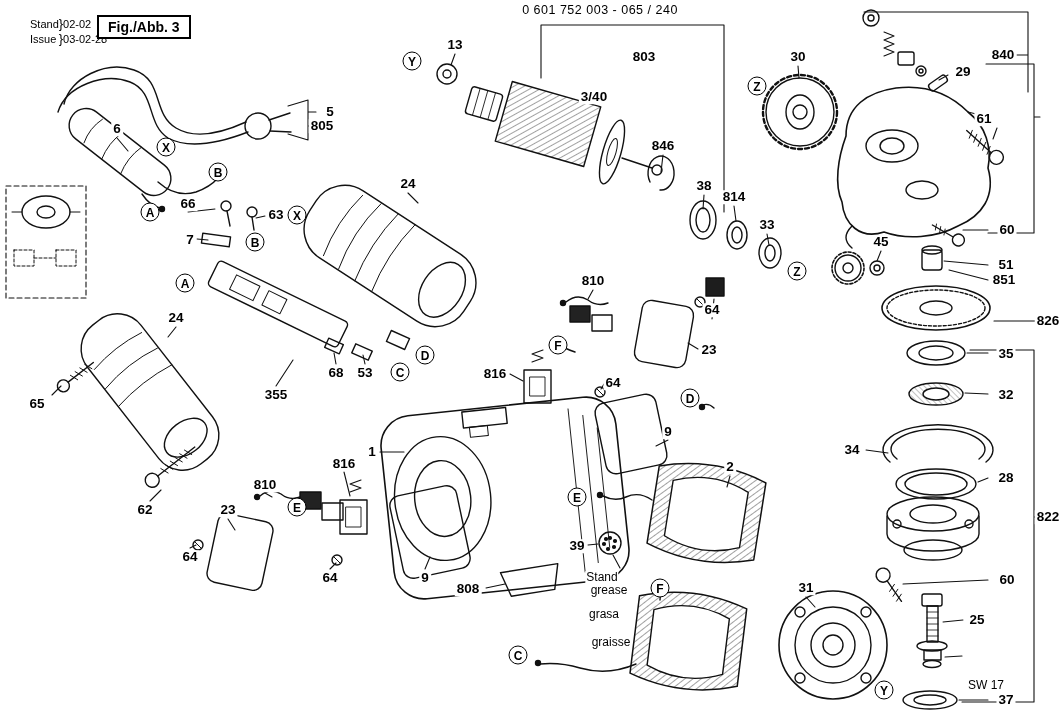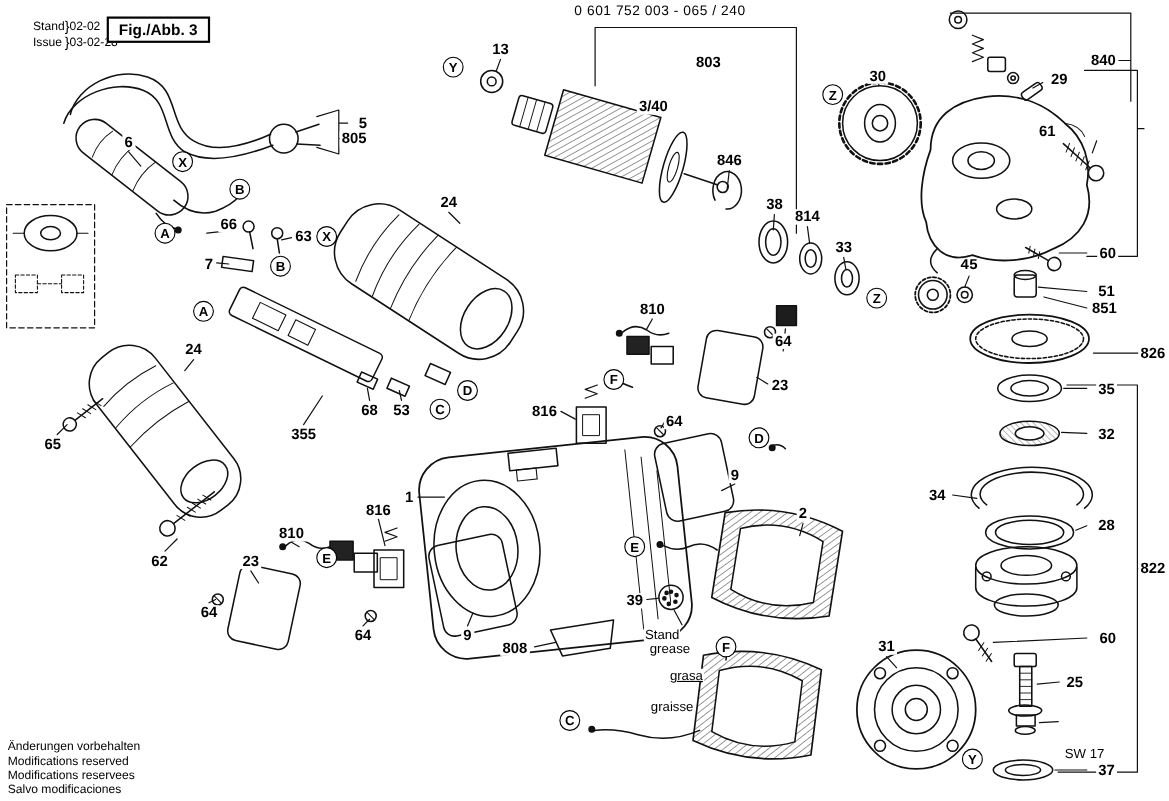--- a/index.html
+++ b/index.html
@@ -374,63 +374,57 @@
   <span>Stand</span>
   <span class="brace">}</span>
   <span>02-02</span>
   <span>Issue</span>
   <span class="brace">}</span>
   <span>03-02-28</span>
 </div>
 
 <div class="fig-box">Fig./Abb. 3</div>
 
-<div id="footer" class="footer">
-      <div>Änderungen vorbehalten</div>
-      <div>Modifications reserved</div>
-      <div>Modifications reservees</div>
-      <div>Salvo modificaciones</div>
-    </div>
 
 <span class="plabel" style="left: 455px; top: 45px;">13</span>
     <span class="plabel" style="left: 644px; top: 57px;">803</span>
-    <span class="plabel" style="left: 798px; top: 57px; margin-top: 12px;">30</span>
+    <span class="plabel" style="left: 798px; top: 57px;">30</span>
     <span class="plabel" style="left: 1003px; top: 55px;">840</span>
     <span class="plabel" style="left: 963px; top: 72px;">29</span>
     <span class="plabel" style="left: 594px; top: 97px;">3/40</span>
     <span class="plabel" style="left: 330px; top: 112px;">5</span>
     <span class="plabel" style="left: 322px; top: 126px;">805</span>
-    <span class="plabel" style="left: 952px; top: 119px;">61</span>
+    <span class="plabel" style="left: 984px; top: 119px;">61</span>
     <span class="plabel" style="left: 1048px; top: 117px; margin-left: 37px;">821</span>
     <span class="plabel" style="left: 117px; top: 129px;">6</span>
     <span class="plabel" style="left: 663px; top: 146px;">846</span>
     <span class="plabel" style="left: 704px; top: 186px;">38</span>
     <span class="plabel" style="left: 734px; top: 197px;">814</span>
     <span class="plabel" style="left: 408px; top: 184px;">24</span>
-    <span class="plabel" style="left: 188px; top: 204px; margin-left: 20px;">66</span>
+    <span class="plabel" style="left: 188px; top: 204px;">66</span>
     <span class="plabel" style="left: 276px; top: 215px;">63</span>
     <span class="plabel" style="left: 767px; top: 225px;">33</span>
     <span class="plabel" style="left: 190px; top: 240px;">7</span>
     <span class="plabel" style="left: 1007px; top: 230px;">60</span>
-    <span class="plabel" style="left: 881px; top: 242px; font-family: Liberation Mono, monospace;">45</span>
+    <span class="plabel" style="left: 881px; top: 242px;">45</span>
     <span class="plabel" style="left: 1006px; top: 265px;">51</span>
     <span class="plabel" style="left: 1004px; top: 280px;">851</span>
     <span class="plabel" style="left: 593px; top: 281px;">810</span>
     <span class="plabel" style="left: 712px; top: 310px;">64</span>
     <span class="plabel" style="left: 176px; top: 318px;">24</span>
     <span class="plabel" style="left: 1048px; top: 321px;">826</span>
     <span class="plabel" style="left: 709px; top: 350px;">23</span>
     <span class="plabel" style="left: 1006px; top: 354px;">35</span>
     <span class="plabel" style="left: 336px; top: 373px;">68</span>
     <span class="plabel" style="left: 365px; top: 373px;">53</span>
     <span class="plabel" style="left: 495px; top: 374px;">816</span>
     <span class="plabel" style="left: 613px; top: 383px;">64</span>
     <span class="plabel" style="left: 1006px; top: 395px;">32</span>
     <span class="plabel" style="left: 276px; top: 395px;">355</span>
-    <span class="plabel" style="left: 48px; top: 404px; text-align: right;">65</span>
+    <span class="plabel" style="left: 37px; top: 404px; text-align: right;">65</span>
     <span class="plabel" style="left: 668px; top: 432px;">9</span>
     <span class="plabel" style="left: 852px; top: 450px;">34</span>
     <span class="plabel" style="left: 372px; top: 452px;">1</span>
     <span class="plabel" style="left: 344px; top: 464px;">816</span>
     <span class="plabel" style="left: 730px; top: 467px;">2</span>
     <span class="plabel" style="left: 1006px; top: 478px;">28</span>
     <span class="plabel" style="left: 265px; top: 485px;">810</span>
     <span class="plabel" style="left: 145px; top: 510px;">62</span>
     <span class="plabel" style="left: 228px; top: 510px;">23</span>
     <span class="plabel" style="left: 1048px; top: 517px;">822</span>
@@ -439,21 +433,21 @@
     <span class="plabel" style="left: 330px; top: 578px;">64</span>
     <span class="plabel" style="left: 425px; top: 578px;">9</span>
     <span class="plabel" style="left: 1007px; top: 580px;">60</span>
     <span class="plabel" style="left: 468px; top: 589px;">808</span>
     <span class="plabel" style="left: 806px; top: 588px;">31</span>
     <span class="plabel" style="left: 977px; top: 620px;">25</span>
     <span class="plabel" style="left: 1006px; top: 700px;">37</span>
     <span class="note" style="left: 602px; top: 577px;">Stand</span>
     <span class="note" style="left: 609px; top: 590px;">grease</span>
     <span class="note" style="left: 611px; top: 602px; margin-top: 40px;">graisse</span>
-    <span class="note" style="left: 624px; top: 614px; text-decoration: underline;">grasa</span>
+    <span class="note" style="left: 604px; top: 614px;">grasa</span>
     <span class="note" style="left: 986px; top: 655px; margin-top: 30px;">SW 17</span>
     <span class="callout" style="left: 412px; top: 61px;">Y</span>
     <span class="callout" style="left: 757px; top: 86px;">Z</span>
     <span class="callout" style="left: 166px; top: 147px;">X</span>
     <span class="callout" style="left: 218px; top: 172px;">B</span>
     <span class="callout" style="left: 150px; top: 212px;">A</span>
     <span class="callout" style="left: 297px; top: 215px;">X</span>
     <span class="callout" style="left: 255px; top: 242px;">B</span>
     <span class="callout" style="left: 797px; top: 271px;">Z</span>
     <span class="callout" style="left: 185px; top: 283px;">A</span>

